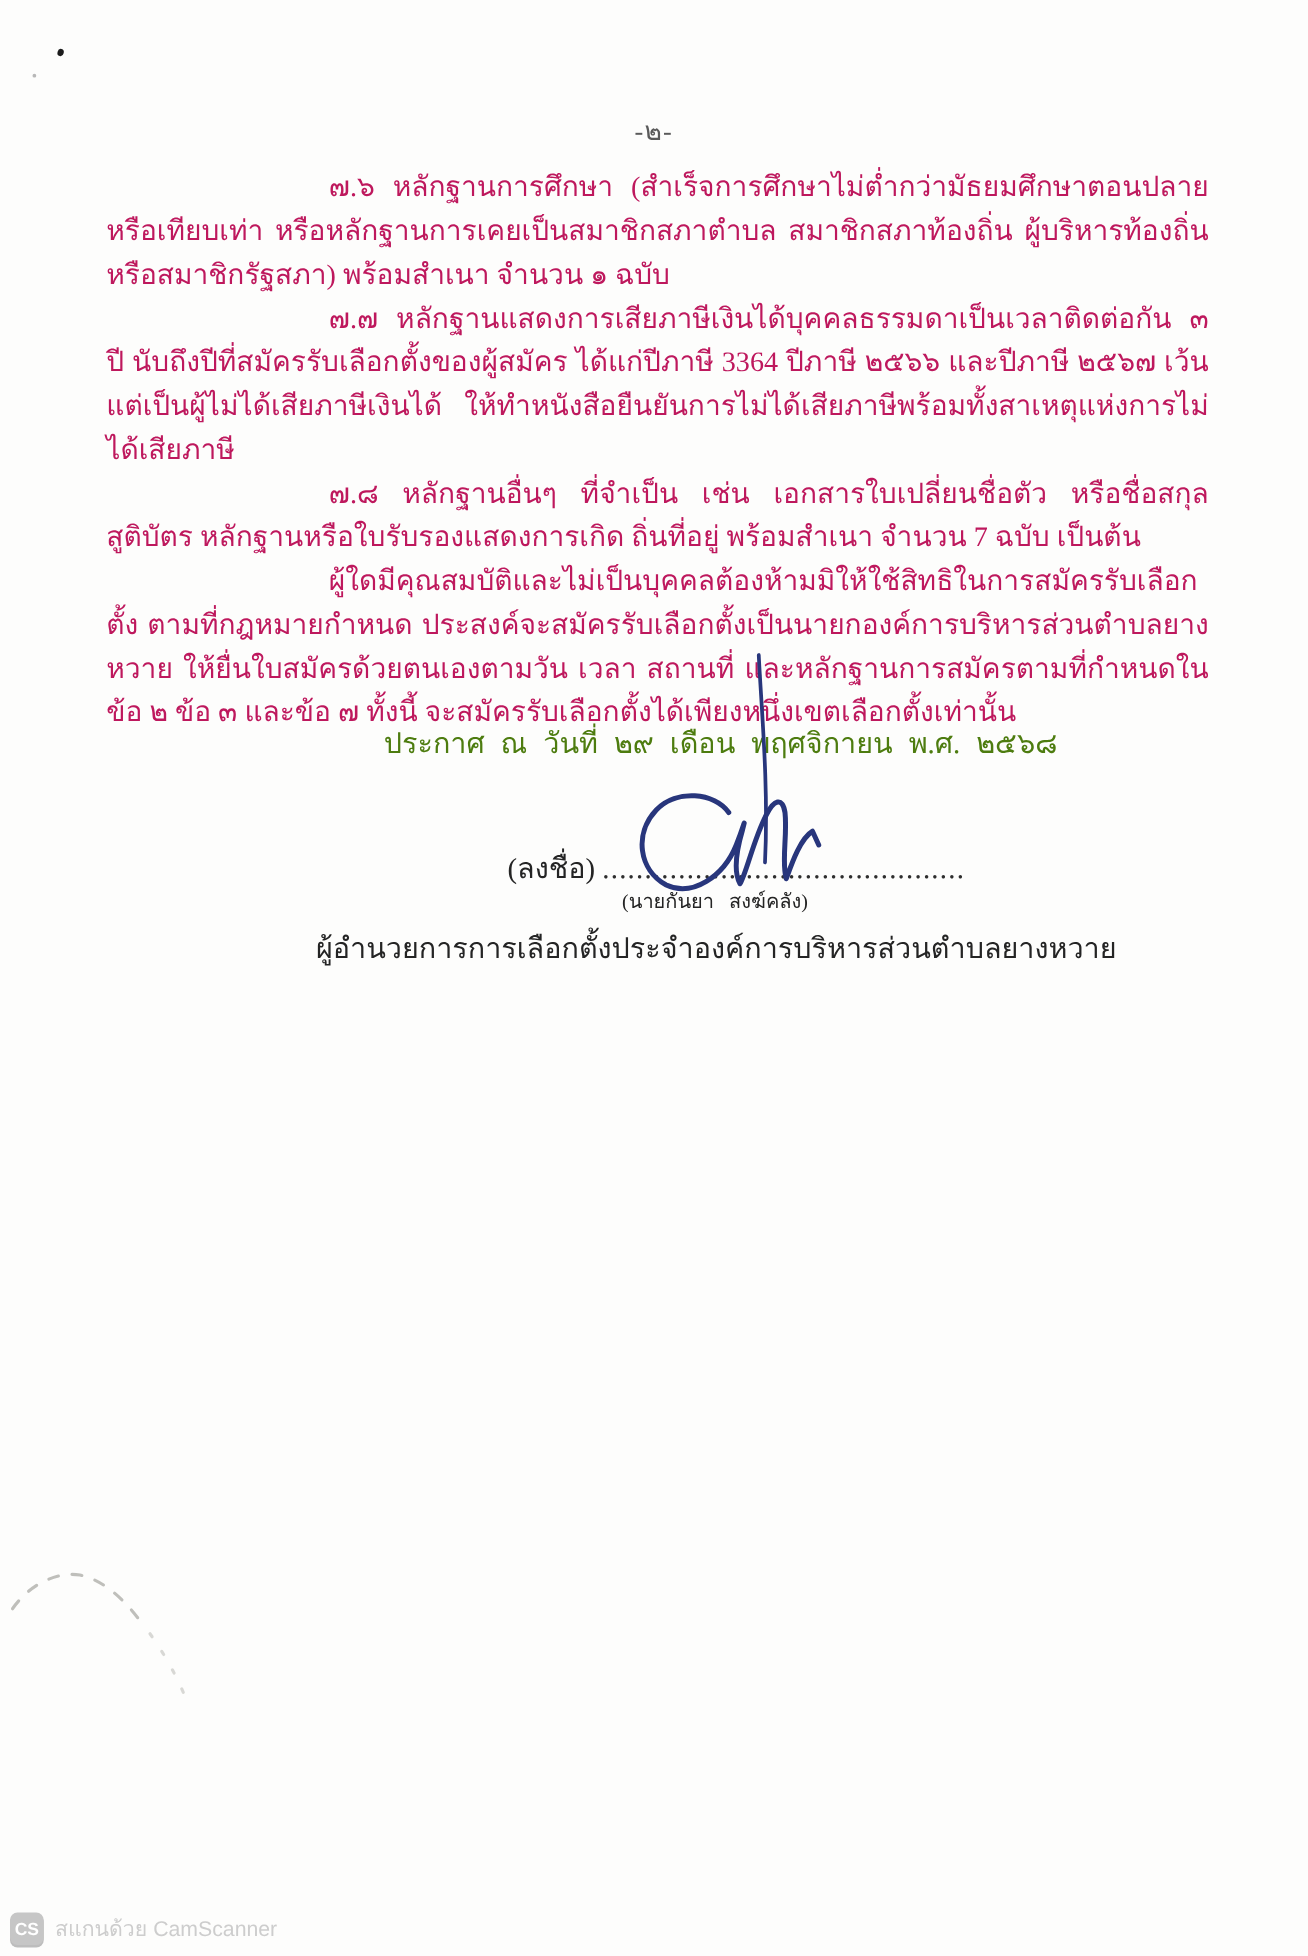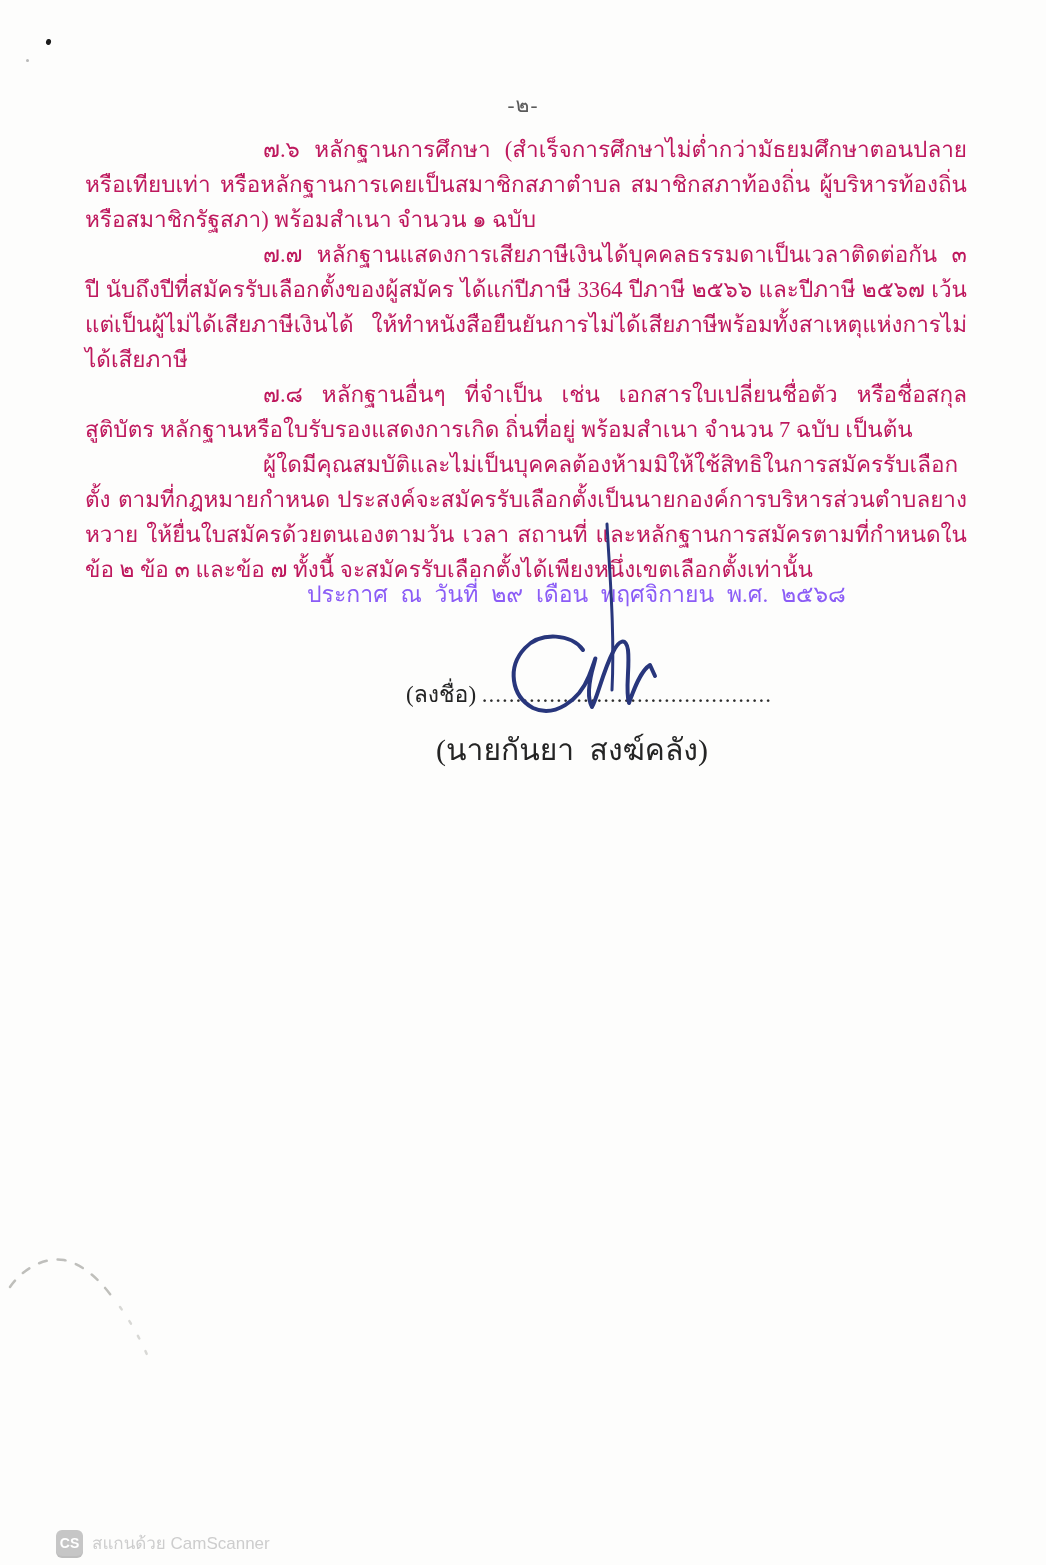--- a/index.html
+++ b/index.html
@@ -27,52 +27,52 @@
   .body-text {
     position:absolute; left:85px; top:132px; width:882px;
     font-size:22.5px; line-height:35px;
     text-align:justify;
     color:#be185d;
   }
   .body-text p { margin:0; text-indent:178px; }
 
   .issued-line {
     position:absolute; left:307px; top:576px;
-    font-size:23px; color:#8b5cf6;
+    font-size:23px; color:#4d7c0f;
     word-spacing:7px;
     white-space:nowrap;
   }
 
   .sign-row {
     position:absolute; left:406px; top:676px;
     font-size:23px; color:#242424;
     white-space:nowrap;
   }
   .sign-row .dots { letter-spacing:1px; color:#2e2e2e; }
 
   .signer-name {
-    position:absolute; left:572px; top:726px;
+    position:absolute; left:572px; top:708px;
     transform:translateX(-50%);
-    font-size:30px; color:#242424;
+    font-size:16px; color:#242424;
     word-spacing:8px;
     white-space:nowrap;
   }
   .signer-title {
     position:absolute; left:573px; top:740px;
     transform:translateX(-50%);
     font-size:23px; color:#242424;
     white-space:nowrap;
   }
 
   .signature-svg { position:absolute; left:495px; top:512px; pointer-events:none; }
   .scribble-svg  { position:absolute; left:0;    top:1245px; pointer-events:none; }
 
   .watermark {
     position:absolute; left:8px; top:1529px;
-    display:flex; align-items:center; gap:9px;margin-left:48px;
+    display:flex; align-items:center; gap:9px;
   }
   .cs-logo {
     width:27px; height:26px;
     background:#c6c6c6;
     border-radius:6px;
     display:flex; align-items:center; justify-content:center;
     color:#ffffff;
     font-family:"Liberation Sans", sans-serif;
     font-weight:bold; font-size:14px;
     box-shadow:0 2px 0 #bdbdbd;
@@ -117,20 +117,21 @@
                C 589,681 587,698 592,707
                C 597,699 603,671 613,652
                C 619,640 626,637 628,650
                C 630,668 625,690 629,703
                C 633,692 640,671 650,665
                L 655,676" stroke-width="4"></path>
     </g>
   </svg>
 
   <div class="signer-name">(นายกันยา สงฆ์คลัง)</div>
+  <div class="signer-title">ผู้อำนวยการการเลือกตั้งประจำองค์การบริหารส่วนตำบลยางหวาย</div>
 
   <svg class="scribble-svg" width="200" height="130" viewBox="0 0 200 130">
     <g fill="none" stroke="#8d8d86" stroke-width="2.5" stroke-linecap="round" opacity="0.55">
       <path d="M 10,42 C 24,22 46,12 64,15 C 83,19 100,35 113,53" stroke-dasharray="8 11"></path>
       <path d="M 120,62 C 130,76 140,93 148,112" stroke-dasharray="3 14" opacity="0.6"></path>
     </g>
   </svg>
 
   <div class="watermark">
     <div class="cs-logo">

